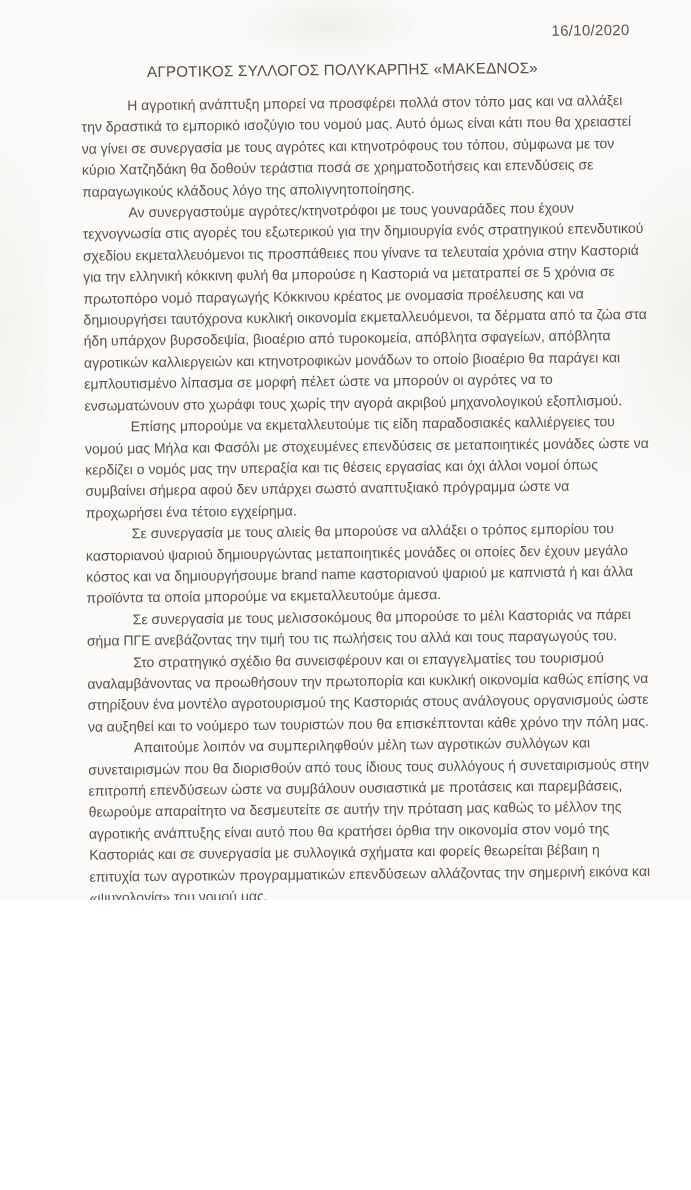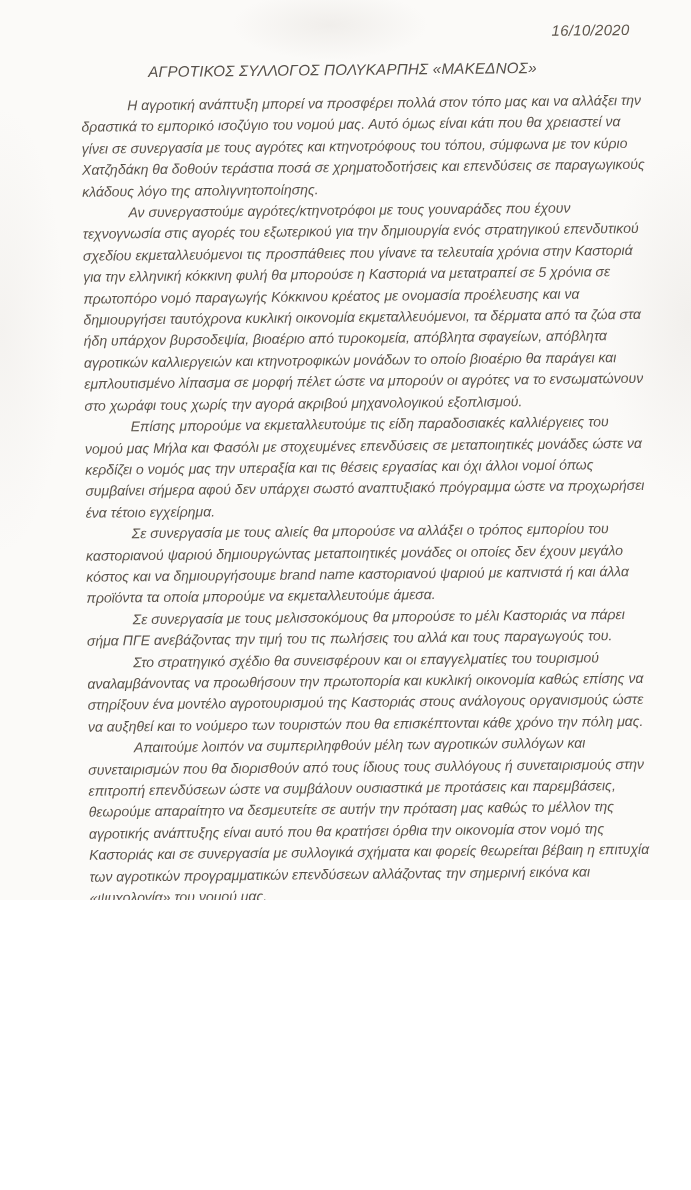--- a/index.html
+++ b/index.html
@@ -8,21 +8,20 @@
   .page {
     position:relative; width:691px; height:900px; overflow:hidden;
     background-color:#fbfaf8;
     background-image:
       radial-gradient(ellipse 140px 50px at 330px 25px, rgba(175,165,155,.14), transparent 70%),
       radial-gradient(ellipse 120px 260px at 688px 320px, rgba(180,170,160,.13), transparent 70%),
       radial-gradient(ellipse 90px 320px at 2px 330px, rgba(185,175,165,.10), transparent 70%),
       radial-gradient(ellipse 300px 110px at 340px 1020px, rgba(190,182,172,.08), transparent 70%),
       radial-gradient(ellipse 200px 80px at 120px 1150px, rgba(185,177,167,.09), transparent 70%);
     color:#5a5248;
-    font-style:italic;
   }
   .scan-rotate { position:absolute; inset:0; transform:rotate(-0.6deg); transform-origin:50% 40%; }
 
   .date {
     padding:24px 58px 0 0; text-align:right;
     font-size:15px; color:#5f574d; letter-spacing:.3px;
   }
   .title {
     margin-top:20px; text-align:center;
     font-size:15.2px; color:#56504a; letter-spacing:.2px;

